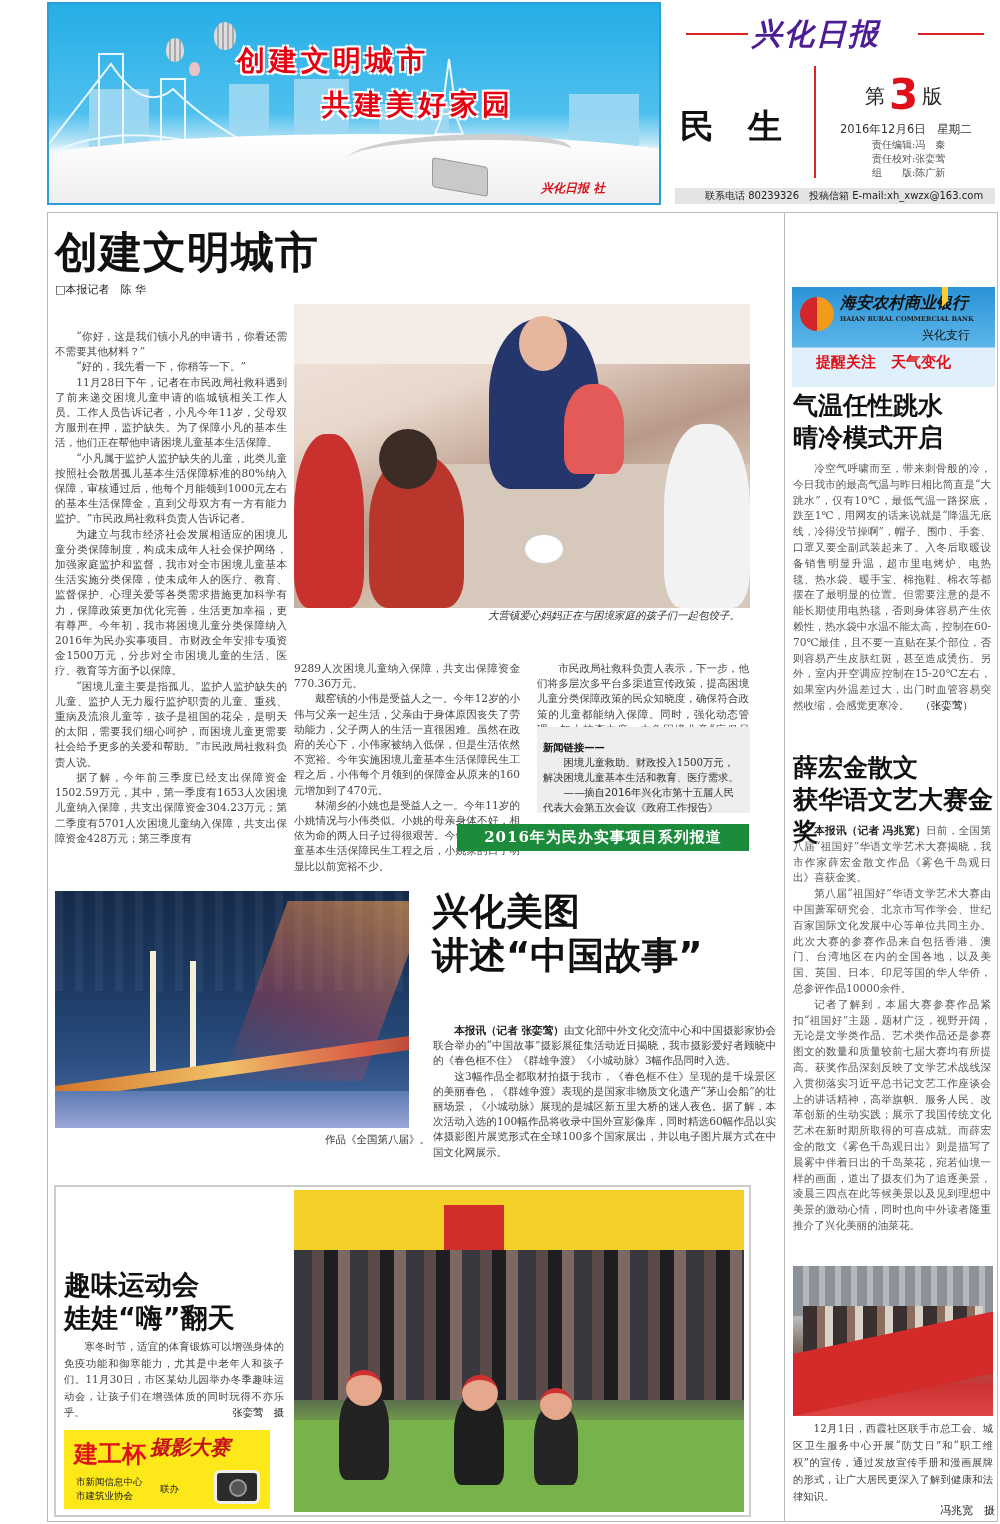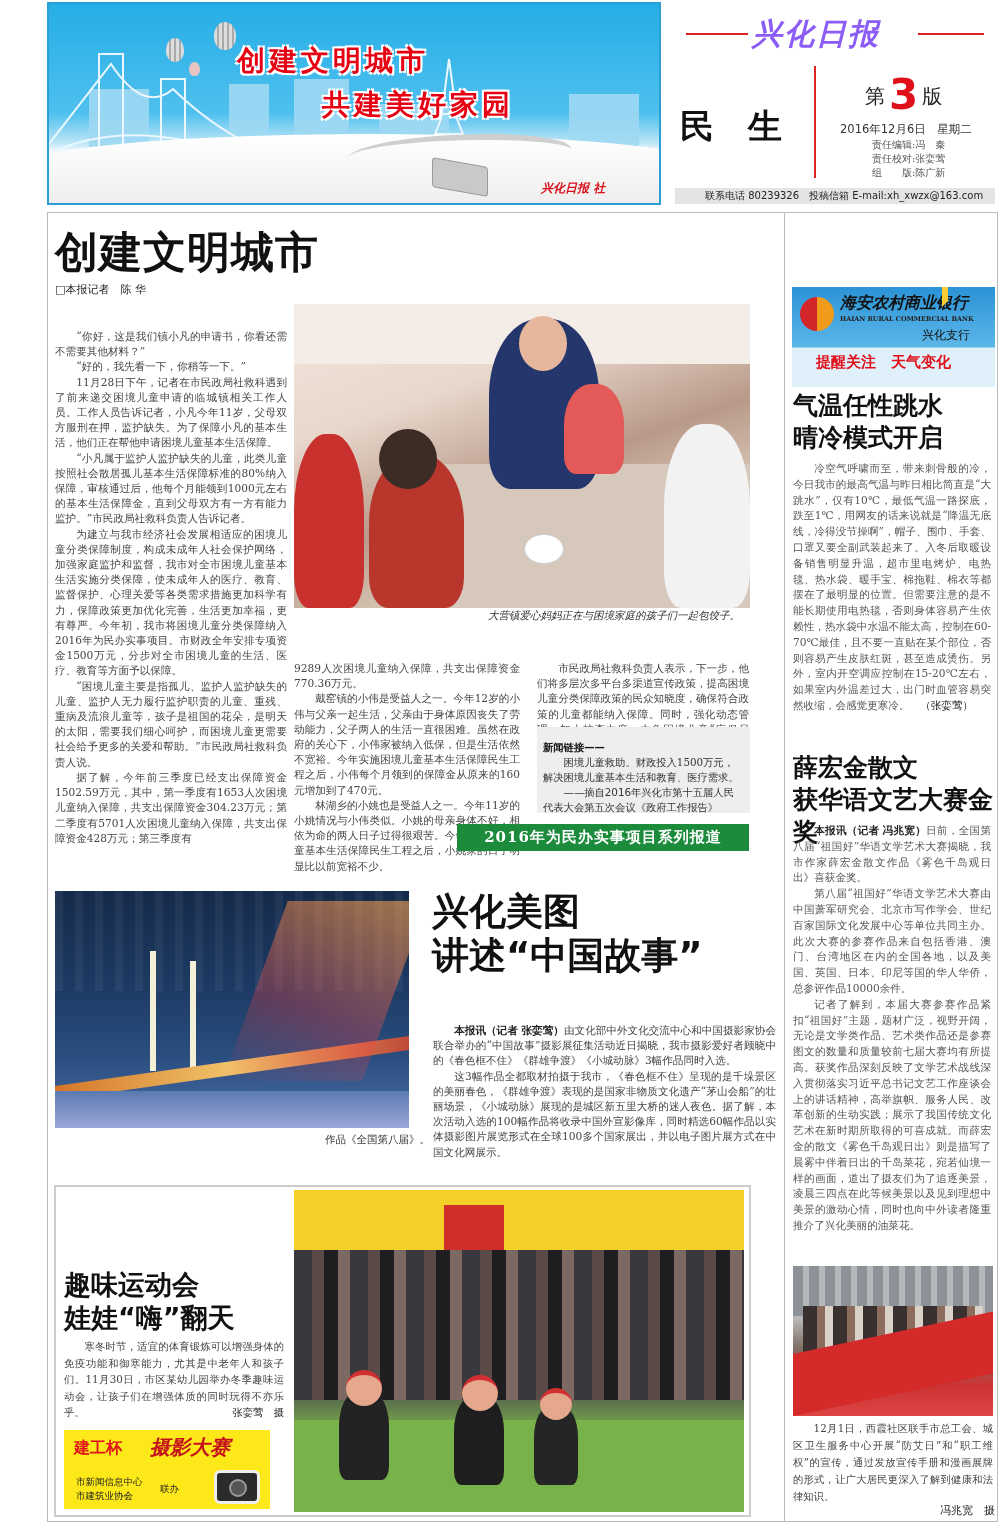--- a/index.html
+++ b/index.html
@@ -16,21 +16,21 @@
   #banner .road { left: 300px; top: 130px; width: 220px; height: 40px; border-top: 6px solid #cfcfcf; border-radius: 60% 40% 0 0; transform: skewX(-25deg); }
   #banner .bldg { background: #9fd8f2; opacity: .9; }
   #banner .slogan { color: #e60012; font-weight: bold; font-size: 28px; letter-spacing: 4px; text-shadow: 2px 2px 0 #fff, -2px -2px 0 #fff, 2px -2px 0 #fff, -2px 2px 0 #fff; font-family: "DejaVu Sans", sans-serif; }
   #banner .bus { left: 383px; top: 158px; width: 56px; height: 30px; background: #c9c9c9; border: 1px solid #999; border-radius: 4px; transform: skewY(10deg); }
   #banner .balloon { border-radius: 50% 50% 45% 45%; background: repeating-linear-gradient(90deg,#ddd 0 3px,#aaa 3px 5px); }
   #banner .logo { color: #d9101a; font-size: 12px; font-weight: bold; font-style: italic; }
 
   
   #masthead-rule-l { left: 686px; top: 33px; width: 62px; height: 2px; background: #d22; }
   #masthead-rule-r { left: 918px; top: 33px; width: 66px; height: 2px; background: #d22; }
-  #masthead-title { left: 752px; top: 14px; font-size: 30px; color: #8b5cf6; font-weight: bold; font-style: italic; letter-spacing: 2px; }
+  #masthead-title { left: 752px; top: 14px; font-size: 30px; color: #4c1d95; font-weight: bold; font-style: italic; letter-spacing: 2px; }
   #section-name { left: 680px; top: 104px; font-size: 34px; font-weight: bold; color: #111; letter-spacing: 34px; }
   #masthead-divider { left: 814px; top: 66px; width: 2px; height: 112px; background: #d22; }
   #edition { left: 865px; top: 70px; font-size: 20px; color: #222; font-family: "DejaVu Sans", sans-serif; }
   #edition .num { font-size: 42px; font-weight: bold; color: #e0101a; font-family: "DejaVu Sans", sans-serif; vertical-align: -6px; margin: 0 4px; }
   #date-line { left: 840px; top: 122px; font-size: 11.5px; color: #333; font-family: "DejaVu Sans", sans-serif; }
   .staff { left: 872px; font-size: 10px; color: #555; }
   #contact-bar { left: 675px; top: 188px; width: 320px; height: 16px; background: #e4e4e4; font-size: 10px; color: #222; line-height: 16px; padding-left: 30px; font-family: "DejaVu Sans", sans-serif; }
 
   
   #frame-main { left: 47px; top: 212px; width: 737px; height: 1310px; border: 1px solid #bbb; border-right: none; }
@@ -63,21 +63,21 @@
   #xh-body { left: 433px; top: 995px; width: 343px; }
 
   
   #kids-frame { left: 54px; top: 1185px; width: 697px; height: 332px; border: 2px solid #ccc; }
   #photo-kids { left: 294px; top: 1190px; width: 450px; height: 322px; overflow: hidden;
     background: linear-gradient(180deg,#f3cc2b 0%,#e9c53a 20%,#6b6a6f 35%,#4a4a50 60%,#7ab14a 75%,#6aa03b 100%); }
   #kids-headline { left: 64px; top: 1268px; font-size: 27px; font-weight: 900; line-height: 33px; color: #111; font-family: "DejaVu Sans", sans-serif; }
   #kids-body { left: 64px; top: 1338px; width: 220px; font-size: 10.3px; line-height: 16.6px; color: #444; text-align: justify; }
   #kids-body p { text-indent: 2em; }
   #kids-ad { left: 64px; top: 1430px; width: 206px; height: 79px; background: #fde81a; overflow: hidden; }
-  #kids-ad .t1 { color: #e0101a; font-weight: 900; font-size: 16px; font-family: "DejaVu Sans", sans-serif; }
+  #kids-ad .t1 { color: #e0101a; font-weight: 900; font-size: 24px; font-family: "DejaVu Sans", sans-serif; }
   #kids-ad .t2 { color: #c4101a; font-weight: bold; font-size: 20px; font-style: italic; }
   #kids-ad .org { font-size: 9.5px; color: #222; font-family: "DejaVu Sans", sans-serif; line-height: 12px; }
 
   
   #bank-ad { left: 792px; top: 287px; width: 203px; height: 100px; overflow: hidden; background: linear-gradient(180deg,#2a93d7 0%,#5cb6e8 60%,#dff0fa 61%,#dff0fa 100%); }
   #bank-ad .name { color: #111; font-weight: bold; font-style: italic; font-size: 16px; }
   #bank-ad .en { font-size: 6.5px; color: #222; font-weight: bold; }
   #bank-ad .branch { font-size: 12px; color: #111; font-family: "DejaVu Sans", sans-serif; }
   #bank-ad .remind { color: #e0101a; font-size: 15px; font-weight: bold; font-family: "DejaVu Sans", sans-serif; }
   #weather-headline { left: 793px; top: 390px; font-size: 25px; font-weight: 900; line-height: 32px; color: #111; font-family: "DejaVu Sans", sans-serif; }

